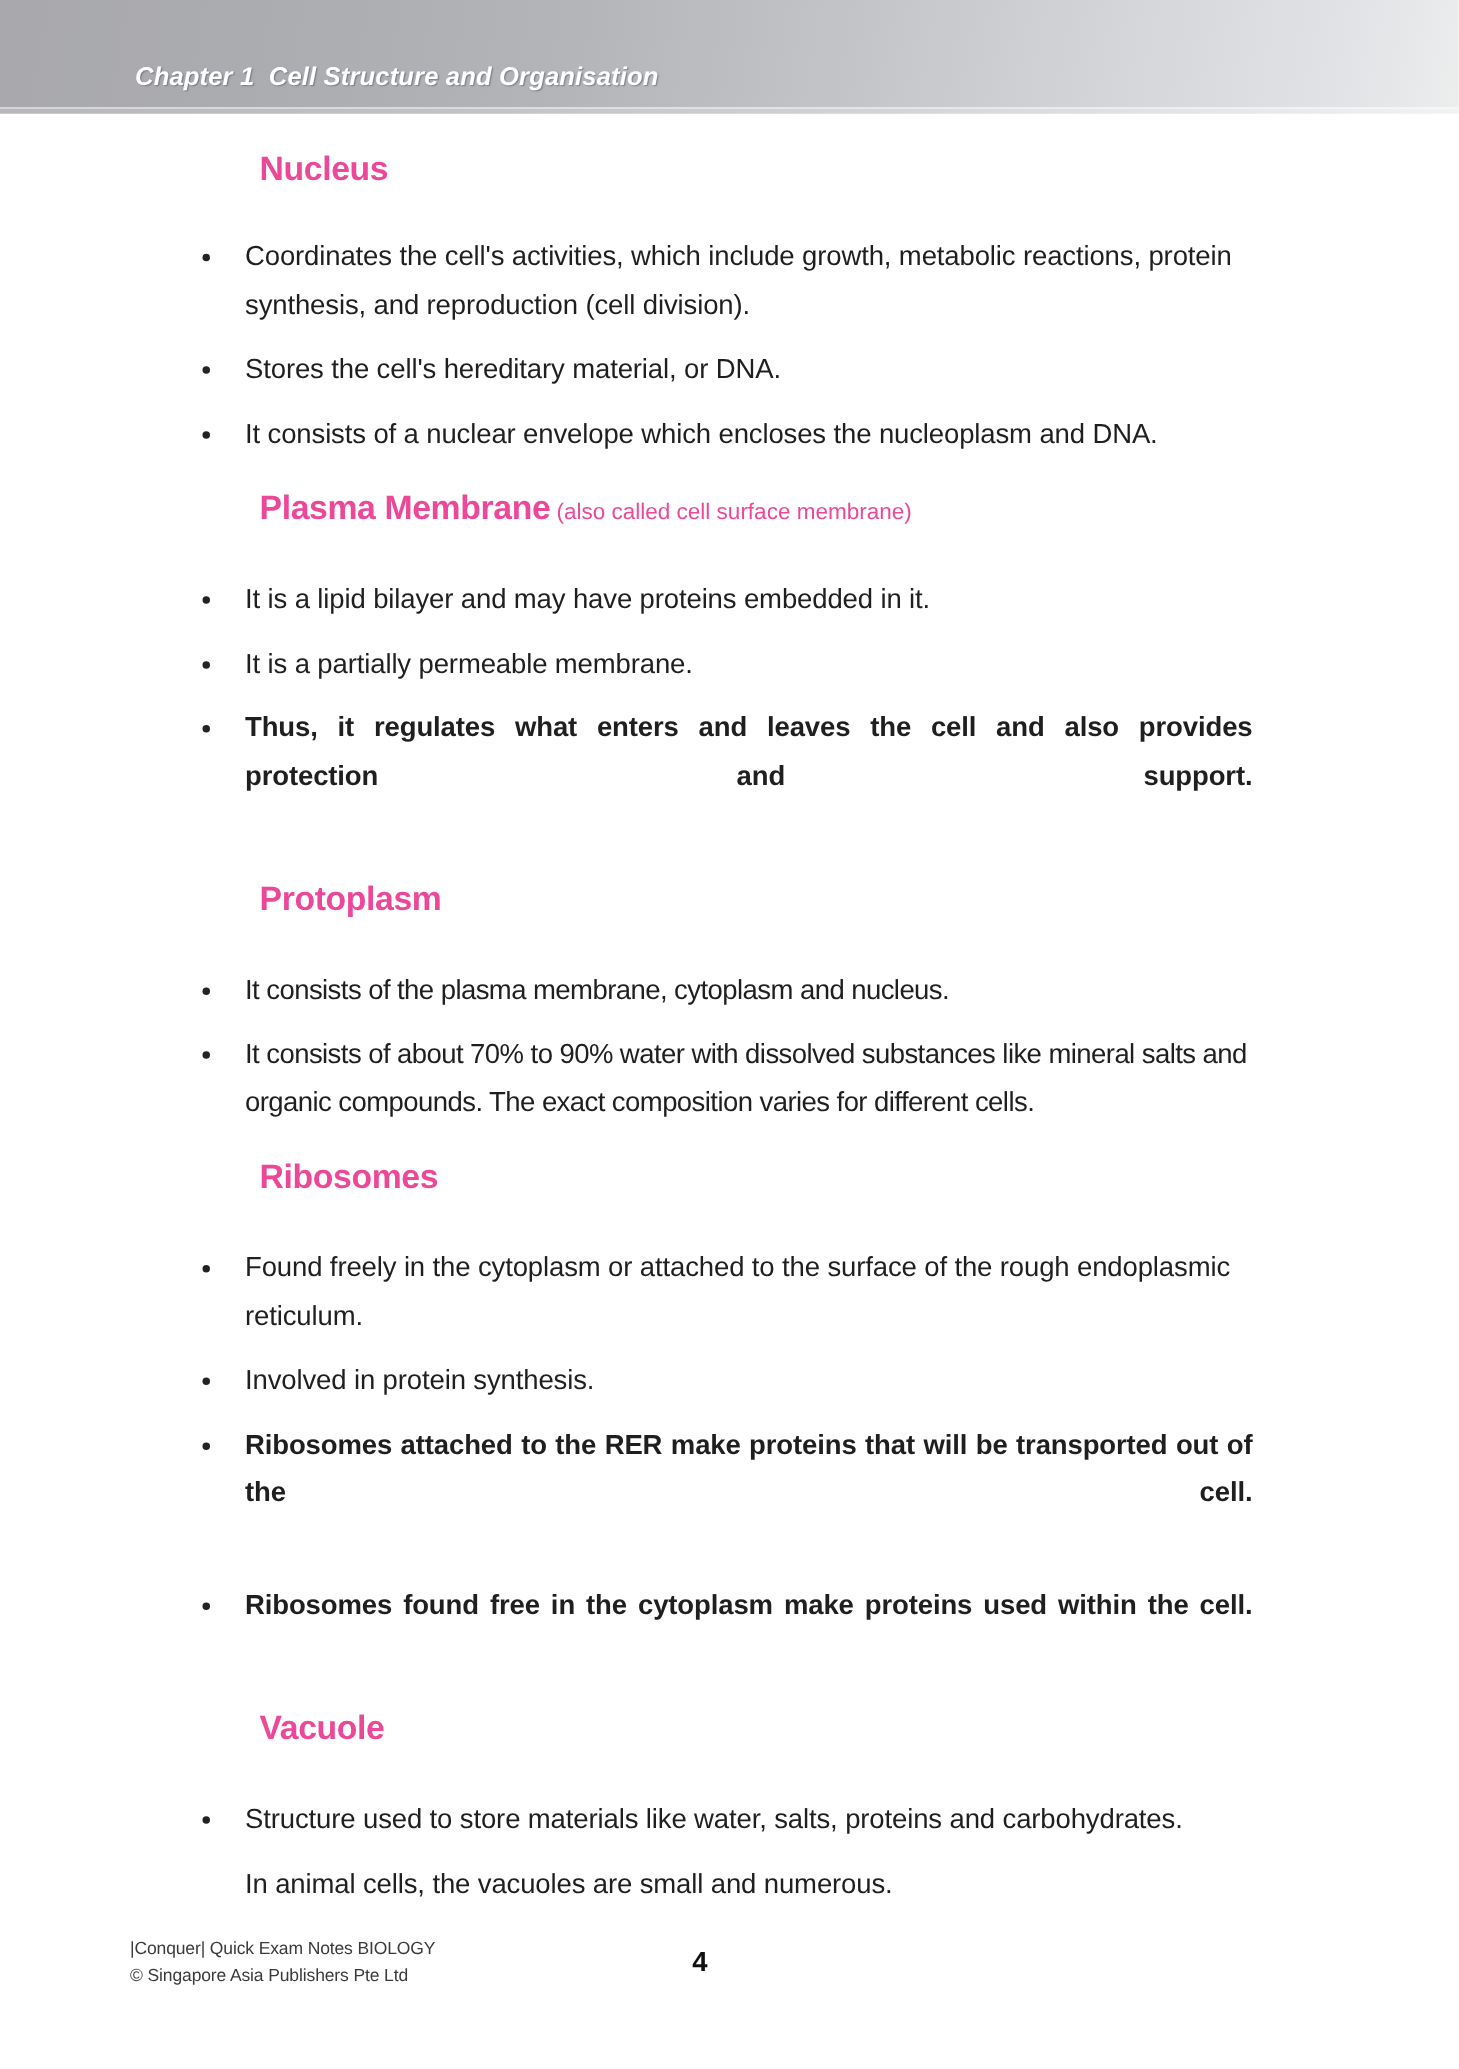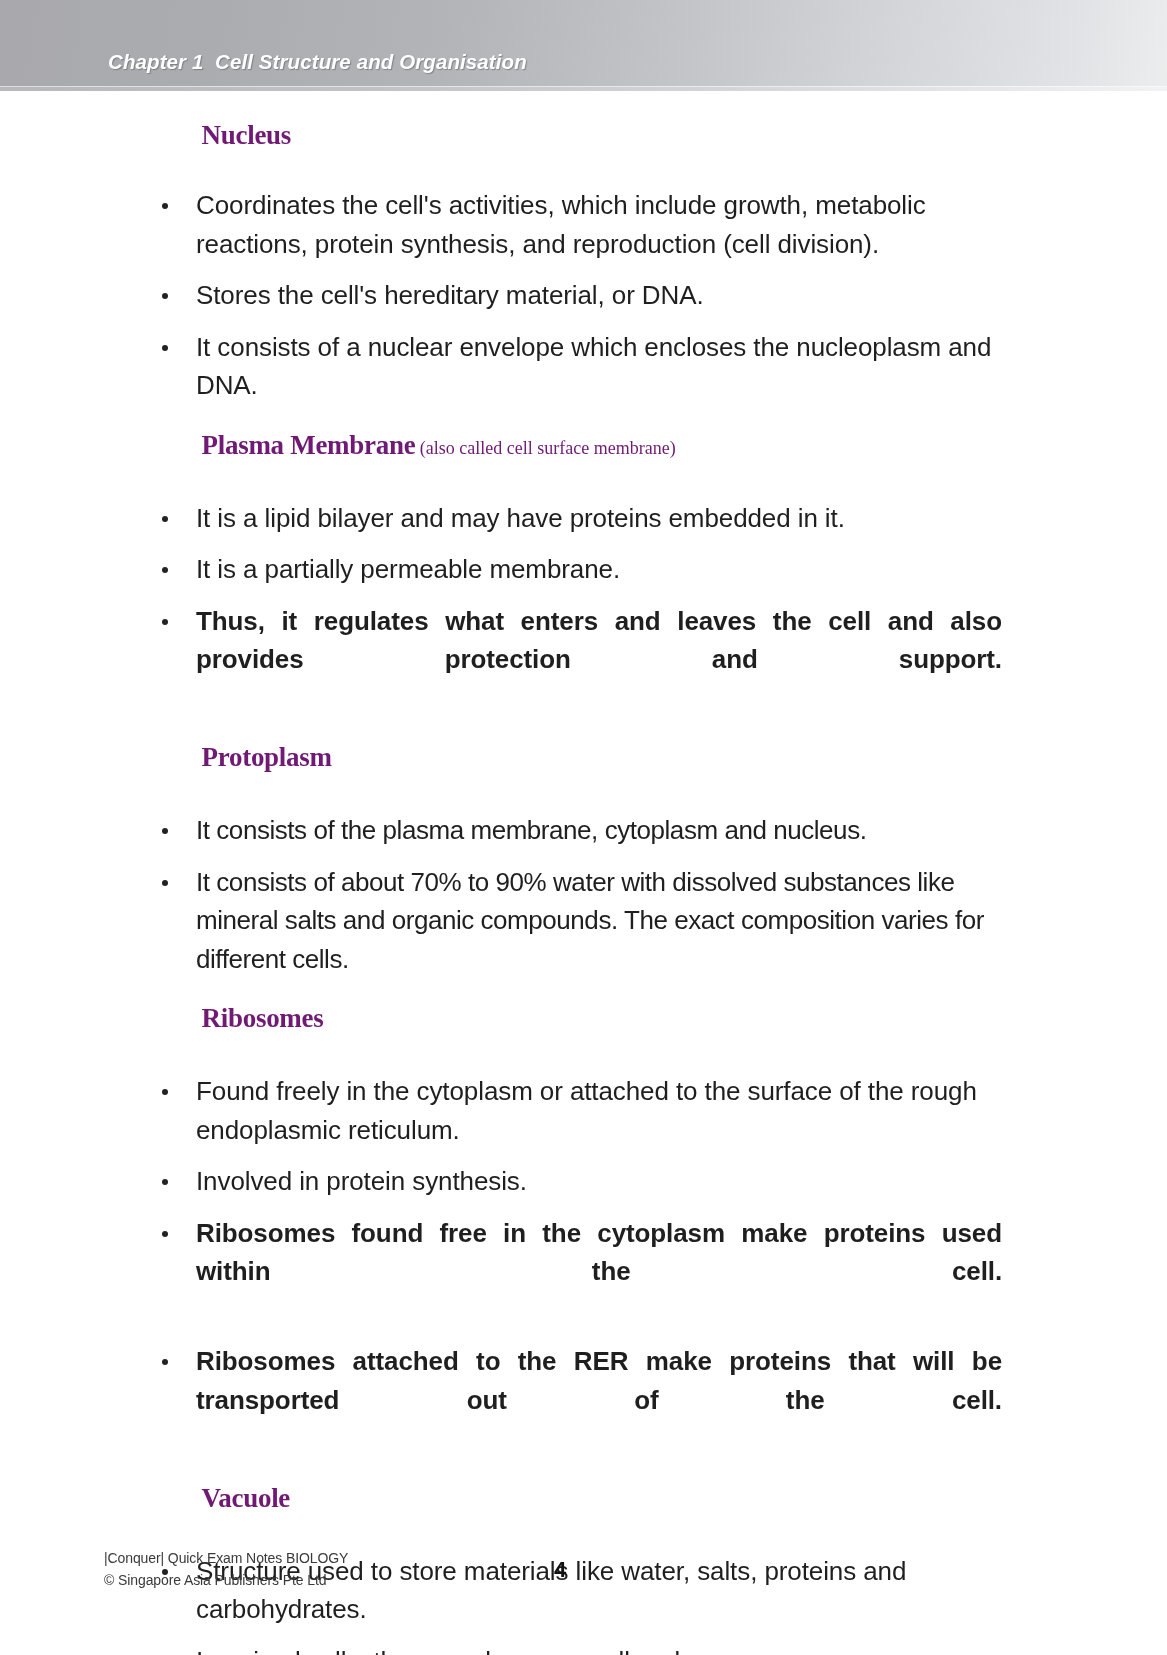--- a/index.html
+++ b/index.html
@@ -81,25 +81,25 @@
     left: 0;
     top: 95px;
     width: 1167px;
   }
   .body-col {
     margin-left: 150px;
     width: 852px;
   }
 
   h2.section-head {
-    font-family: Liberation Serif, serif;
+    font-family: Liberation Sans, sans-serif;
     font-weight: bold;
     font-size: 27px;
     line-height: 1.0;
-    color: #701a75;
+    color: #ec4899;
     margin: 0;
     padding: 0;
     letter-spacing: -0.3px;
     white-space: pre-wrap;
   }
   h2.section-head .sub {
     font-weight: normal;
     font-size: 18px;
     letter-spacing: 0px;
   }
@@ -112,21 +112,21 @@
 
   ul.bullets {
     list-style: none;
     margin: 0;
     padding: 0;
   }
   ul.bullets li {
     position: relative;
     padding-left: 46px;
     margin-top: 13px;
-    font-size: 26px;
+    font-size: 22px;
     line-height: 38.5px;
     color: #1f1f1f;
     letter-spacing: -0.1px;
   }
   ul.bullets.tight li { letter-spacing: -0.45px; }
   ul.bullets li.justify { text-align: justify; font-weight: bold; }
   ul.bullets li.justify::after {
     content: "";
     display: inline-block;
     width: 100%;
@@ -243,25 +243,25 @@
         <li>
           <span class="bullet-dot"></span>
           <span>Found freely in the cytoplasm or attached to the surface of the rough endoplasmic reticulum.</span>
         </li>
         <li>
           <span class="bullet-dot"></span>
           <span>Involved in protein synthesis.</span>
         </li>
         <li class="justify">
           <span class="bullet-dot"></span>
+          <span>Ribosomes attached to the RER make proteins that will be transported out of the cell.</span>
+        </li>
+        <li class="justify">
+          <span class="bullet-dot"></span>
           <span>Ribosomes found free in the cytoplasm make proteins used within the cell.</span>
-        </li>
-        <li class="justify">
-          <span class="bullet-dot"></span>
-          <span>Ribosomes attached to the RER make proteins that will be transported out of the cell.</span>
         </li>
       </ul>
 
       <h2 class="section-head head-vacuole">
         <span>Vacuole</span><span class="sub"></span>
       </h2>
       <ul class="bullets">
         <li>
           <span class="bullet-dot"></span>
           <span>Structure used to store materials like water, salts, proteins and carbohydrates.</span>

